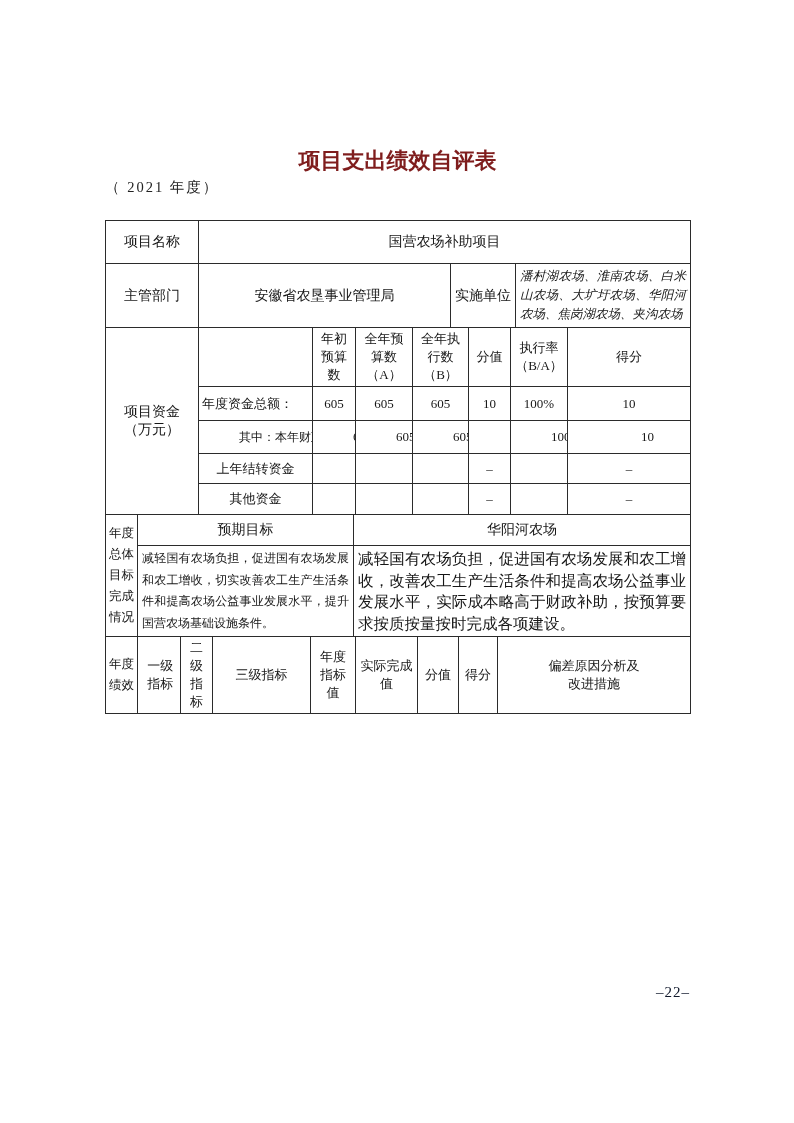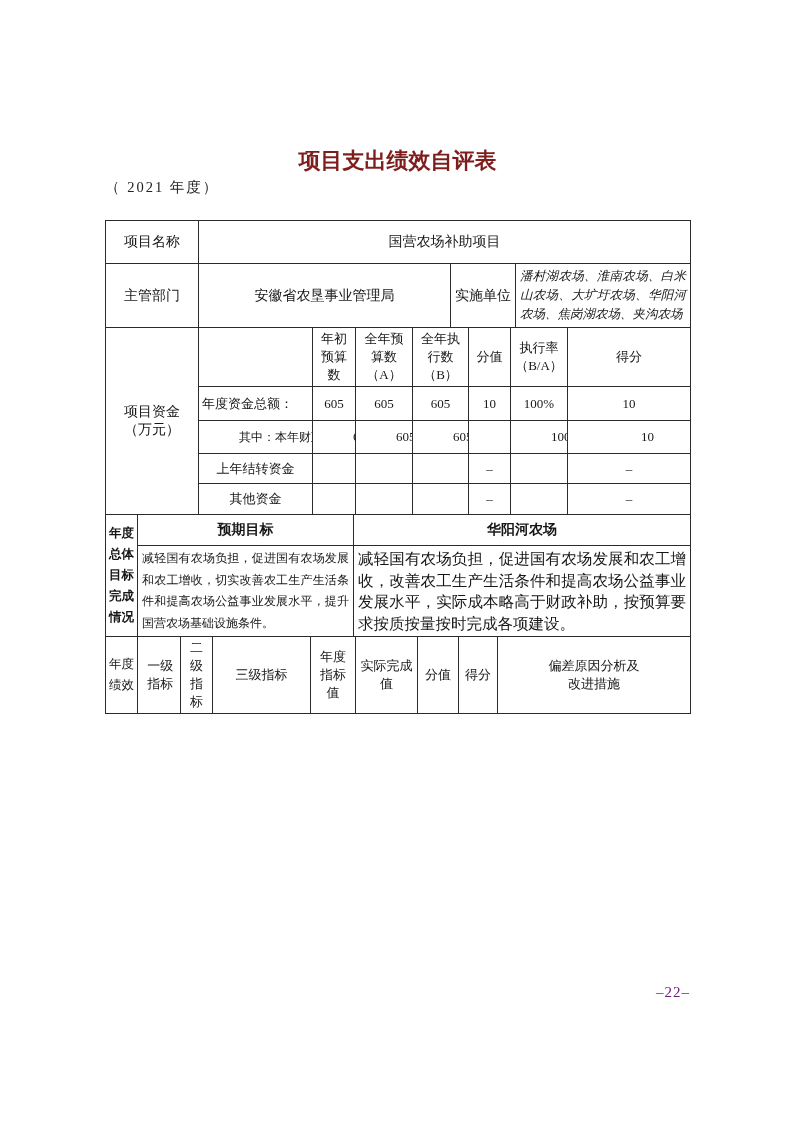--- a/index.html
+++ b/index.html
@@ -69,31 +69,31 @@
   .w42{width:4.2em;}
   .w22{width:2.2em;text-align:right;}
   .w73{width:7.3em;}
   .pagenum{
     position:absolute;
     left:105px;top:984px;
     width:585px;
     text-align:right;
     font-size:15px;
     letter-spacing:1px;
-    color:#701a75;
+    color:#0f172a;
   }
   
   .rA1 td{height:38px;}
   .rA2 td{height:59px;}
   .rB0 td{height:45px;}
   .rB1 td{height:29px;}
   .rB2 td{height:28px;padding-left:40px;}
   .rB3 td{height:25px;}
   .rB4 td{height:26px;}
-  .rC1 td{height:26px;font-weight:bold;}
+  .rC1 td{height:26px;}
   .rC2 td{height:84px;}
   .rD1 td{height:47px;}
 </style>
 </head>
 <body>
 
 <div class="page">
   <div class="content">
 
 

